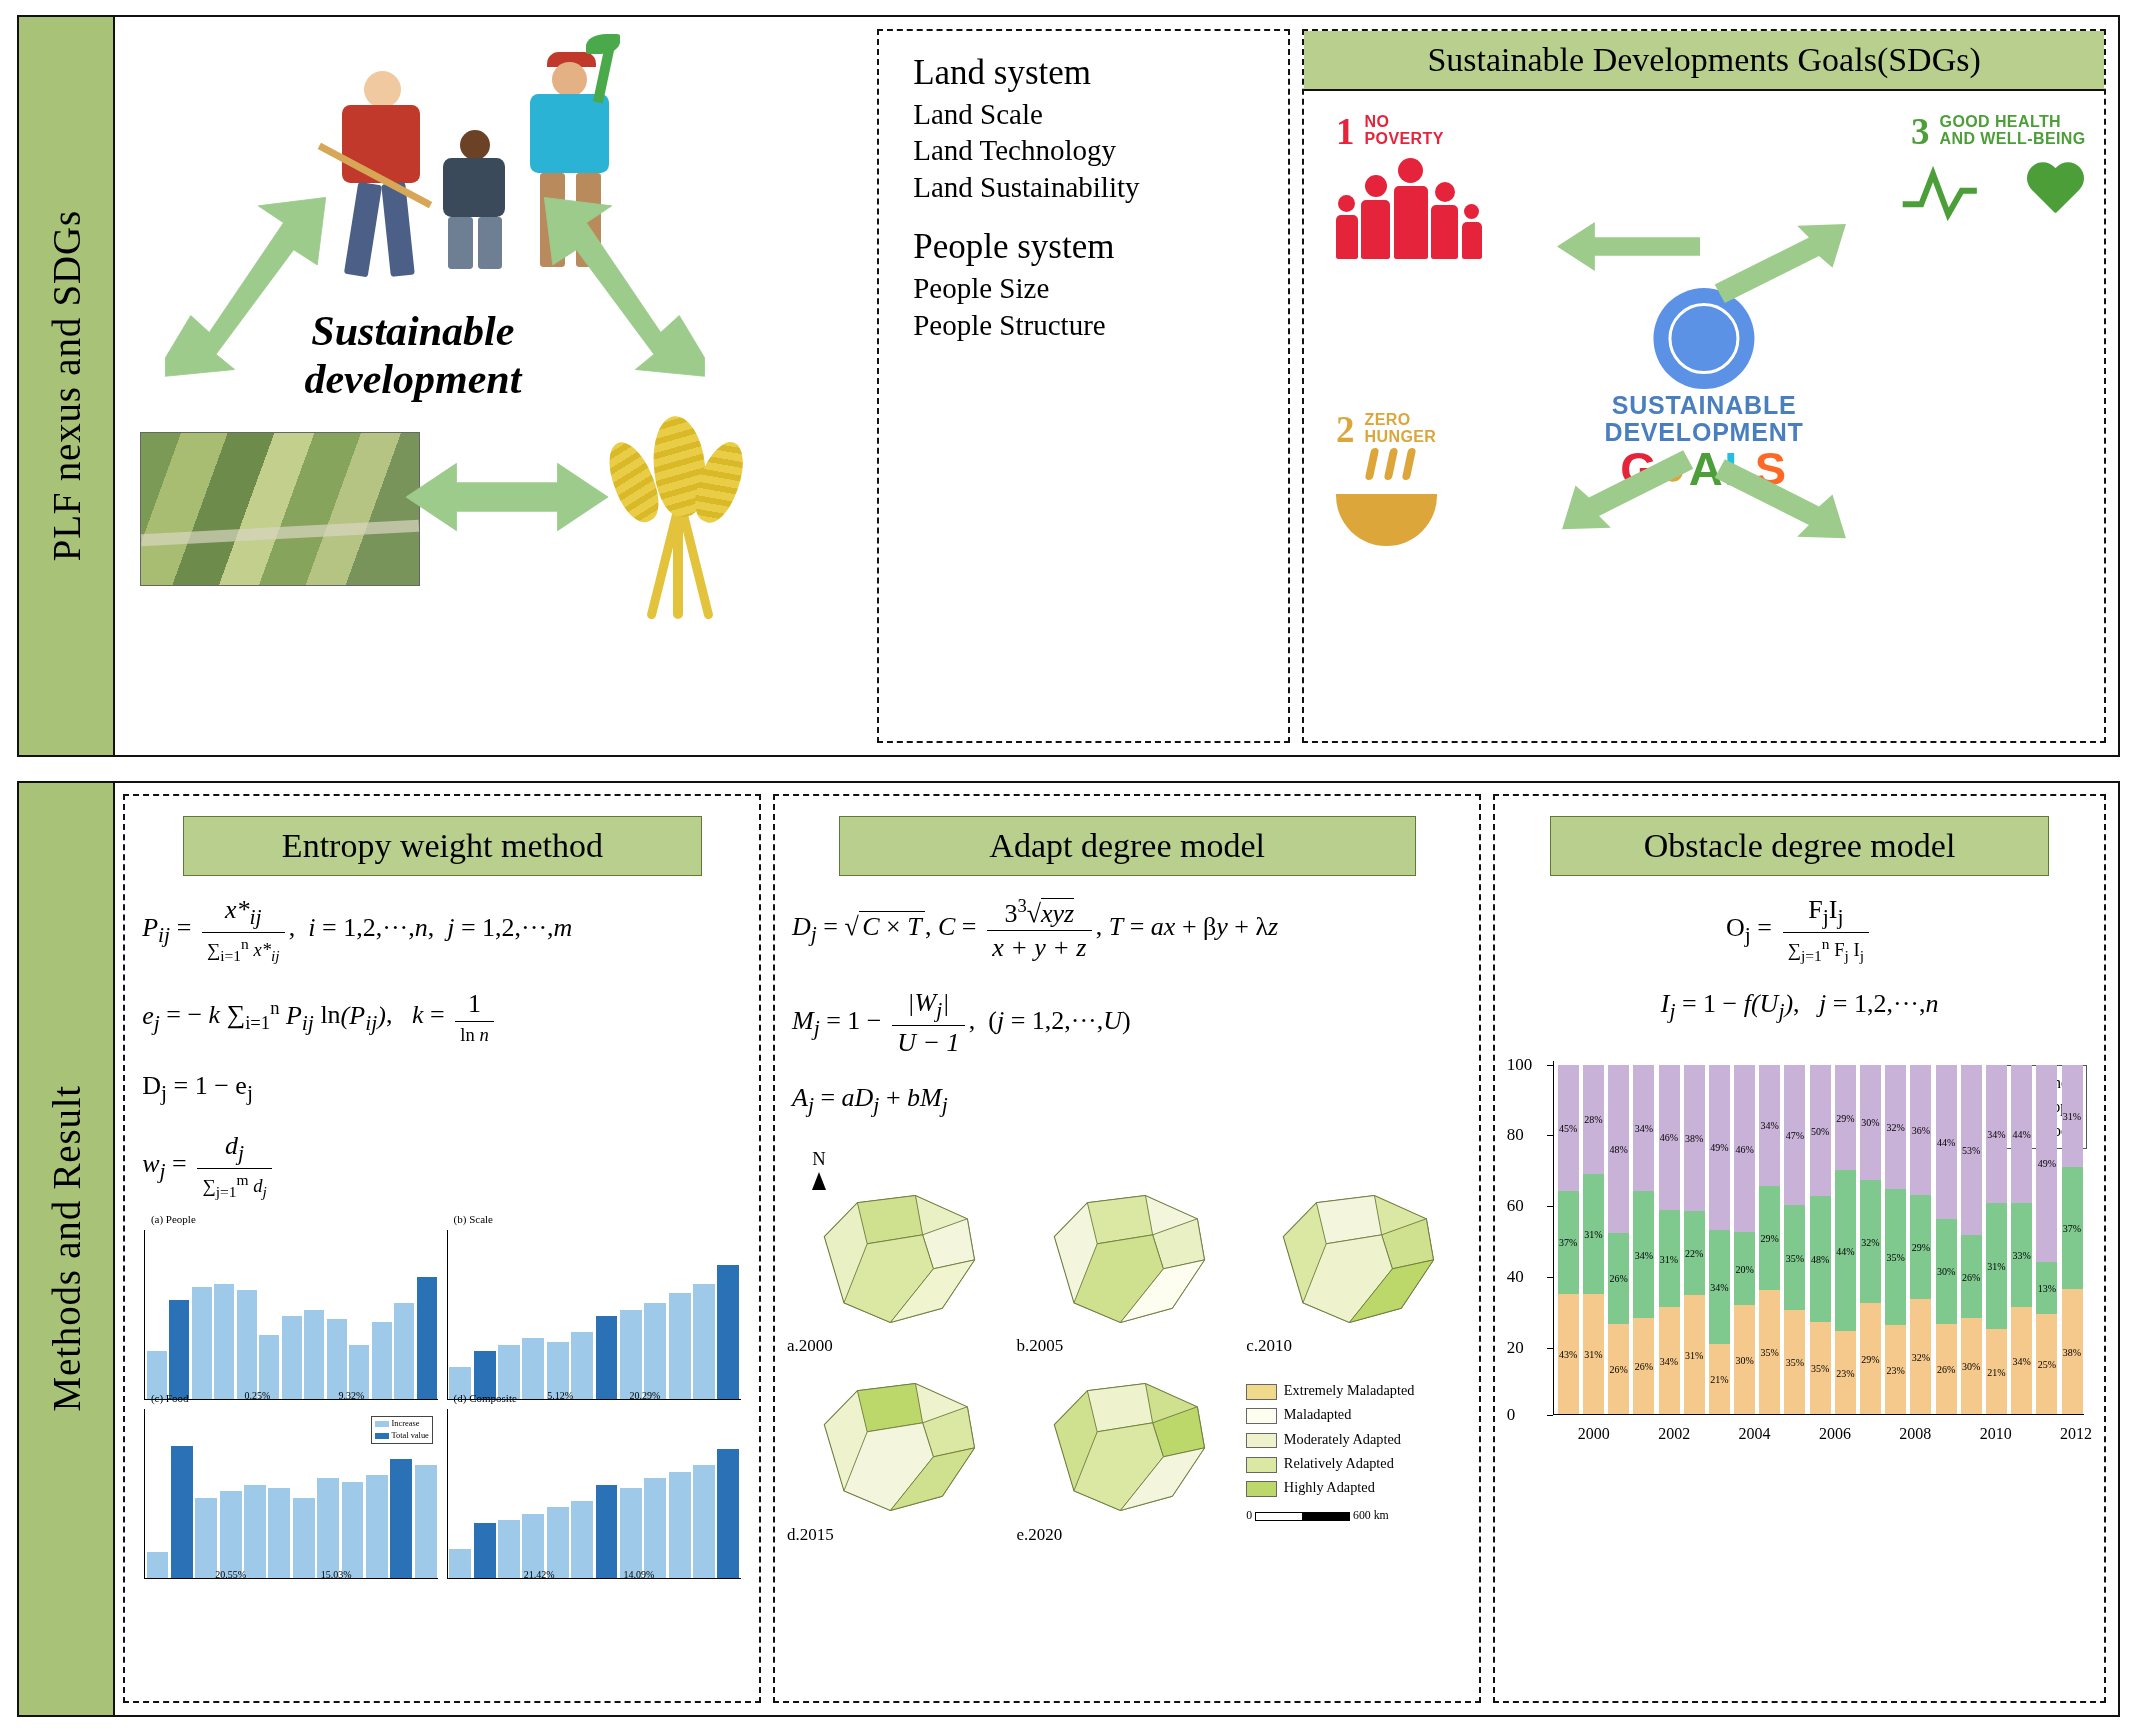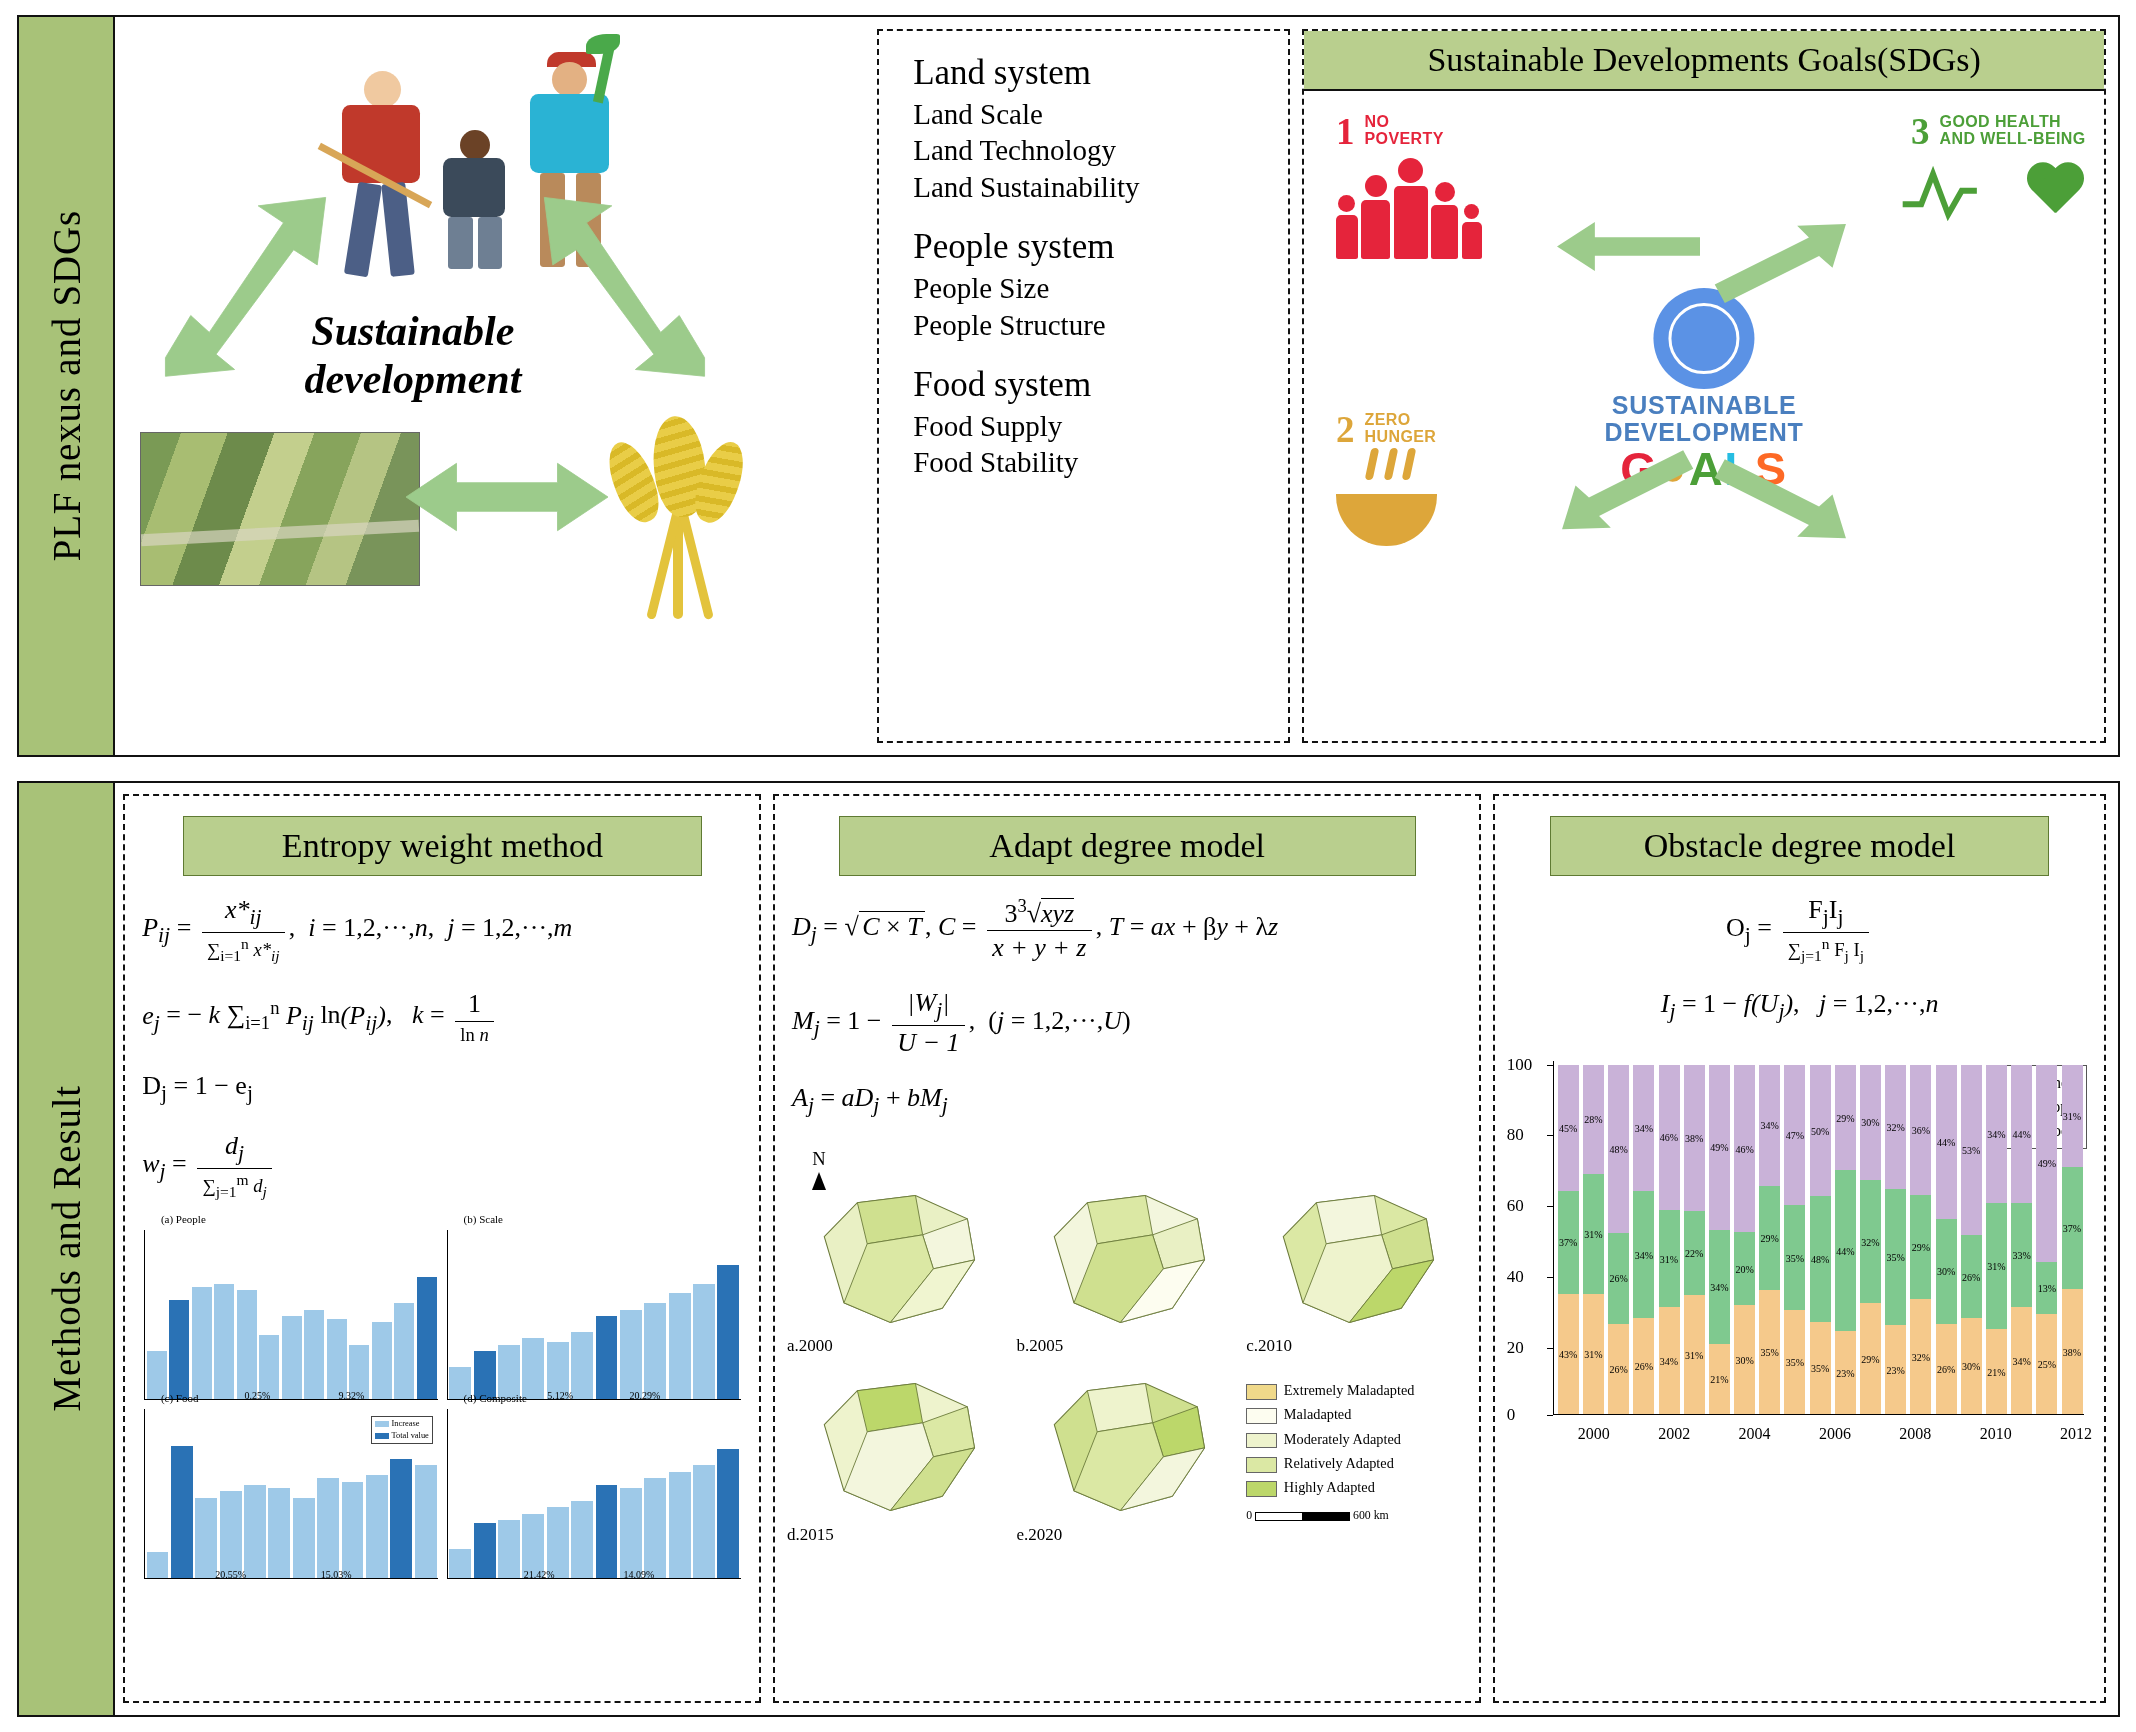--- a/index.html
+++ b/index.html
@@ -93,21 +93,21 @@
   .formula{font-size:26px;margin:0 0 25px 5px;font-family:"Liberation Serif",serif;}
   .frac{display:inline-block;vertical-align:middle;text-align:center;margin:0 4.2px;}
   .frac .num{display:block;border-bottom:1.7px solid #000;padding:0 5px 1.7px;}
   .frac .den{display:block;padding:1.7px 5px 0;}
   .it{font-style:italic;}
   .sml{font-size:18.6px;}
 
   
   .chart-grid{display:grid;grid-template-columns:1fr 1fr;gap:8.4px;margin:5px 6.7px 0;}
   .minichart{position:relative;height:169px;border-left:0.8px solid #000;border-bottom:0.8px solid #000;padding-left:1.7px;}
-  .mc-title{position:absolute;top:-17px;left:16px;font-size:11px;}
+  .mc-title{position:absolute;top:-17px;left:6px;font-size:11px;}
   .mc-bars{position:absolute;left:1.7px;right:1.7px;bottom:0;top:8.4px;display:flex;align-items:flex-end;gap:2.5px;}
   .mc-bars i{flex:1;background:#9ec9e8;display:block;}
   .mc-bars i.dark{background:#2a72b5;}
   .mc-note{position:absolute;font-size:10px;}
   .legend-box{position:absolute;right:5px;top:6.7px;font-size:8.4px;border:0.8px solid #444;background:#fff;padding:1.7px 3.4px;line-height:1.35;}
   .legend-box i{display:inline-block;width:13.5px;height:5.9px;margin-right:2.5px;vertical-align:middle;}
 
   
   .maps{display:grid;grid-template-columns:repeat(3,1fr);gap:8.4px;margin-top:8.4px;}
   .mapcell{text-align:left;}
@@ -222,25 +222,20 @@
         <div class="sys-group">
           <div class="sys-title">Land system</div>
           <div class="sys-item">Land Scale</div>
           <div class="sys-item">Land Technology</div>
           <div class="sys-item">Land Sustainability</div>
         </div>
         <div class="sys-group">
           <div class="sys-title">People system</div>
           <div class="sys-item">People Size</div>
           <div class="sys-item">People Structure</div>
-        </div>
-        <div class="sys-group">
-          <div class="sys-title">Food system</div>
-          <div class="sys-item">Food Supply</div>
-          <div class="sys-item">Food Stability</div>
         </div>
       </div>
 
       <div class="col-sdg">
         <div class="sdg-header">Sustainable Developments Goals(SDGs)</div>
         <div class="sdg-grid">
 
           <div class="sdg-cell" style="left:32px;top:22px;">
             <span class="sdg-num red">1</span>
             <span class="sdg-txt red">

